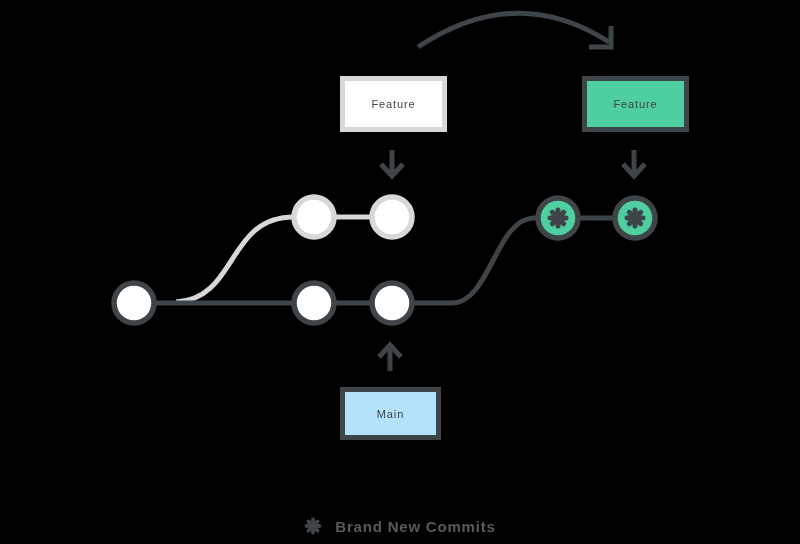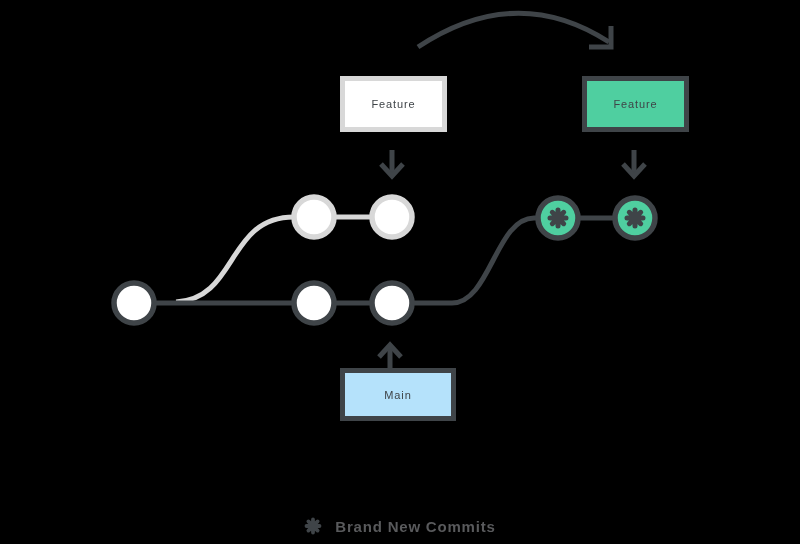--- a/index.html
+++ b/index.html
@@ -17,21 +17,21 @@
   .asterisk{stroke:var(--dark,#3F4448);stroke-width:5;stroke-linecap:round;fill:none;}
   .box{
     position:absolute;display:flex;align-items:center;justify-content:center;
     box-sizing:border-box;font-size:11px;font-weight:500;letter-spacing:.9px;
     color:var(--dark,#3F4448);
   }
   .box-feature-before{left:340px;top:76px;width:107px;height:56px;
     background:var(--white,#fff);border:5px solid var(--light-gray,#D8D8D8);}
   .box-feature-after{left:582px;top:76px;width:107px;height:56px;
     background:var(--green,#4FCFA0);border:5px solid var(--dark,#3F4448);}
-  .box-main{left:340px;top:368px;width:116px;height:53px;
+  .box-main{left:340px;top:387px;width:101px;height:53px;
     background:var(--light-blue,#B5E2FB);border:5px solid var(--dark,#3F4448);}
   .legend{
     position:absolute;left:0;top:517px;width:100%;
     display:flex;align-items:center;justify-content:center;gap:13px;
   }
   .legend-label{
     font-size:15px;font-weight:bold;letter-spacing:.8px;
     color:var(--legend-text,#595A5C);
   }
   .legend-icon{stroke:var(--dark,#3F4448);stroke-width:3.8;stroke-linecap:round;fill:none;}

